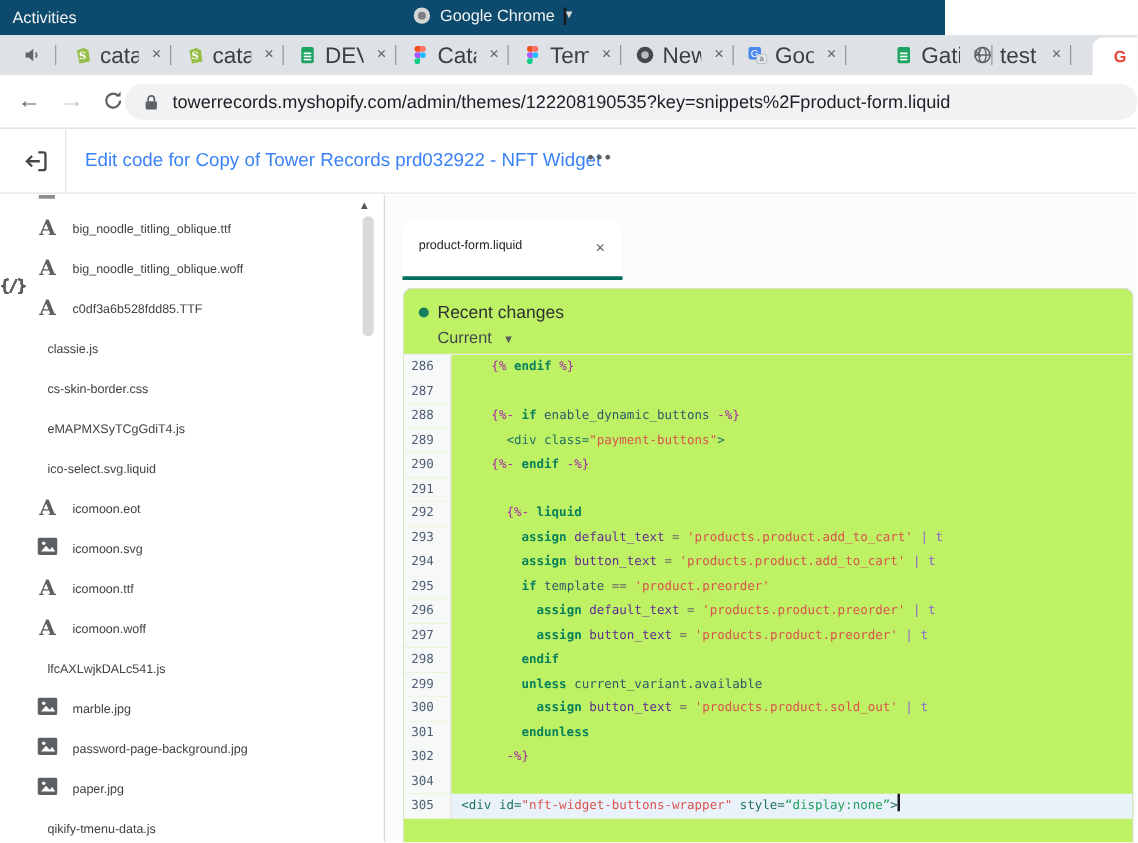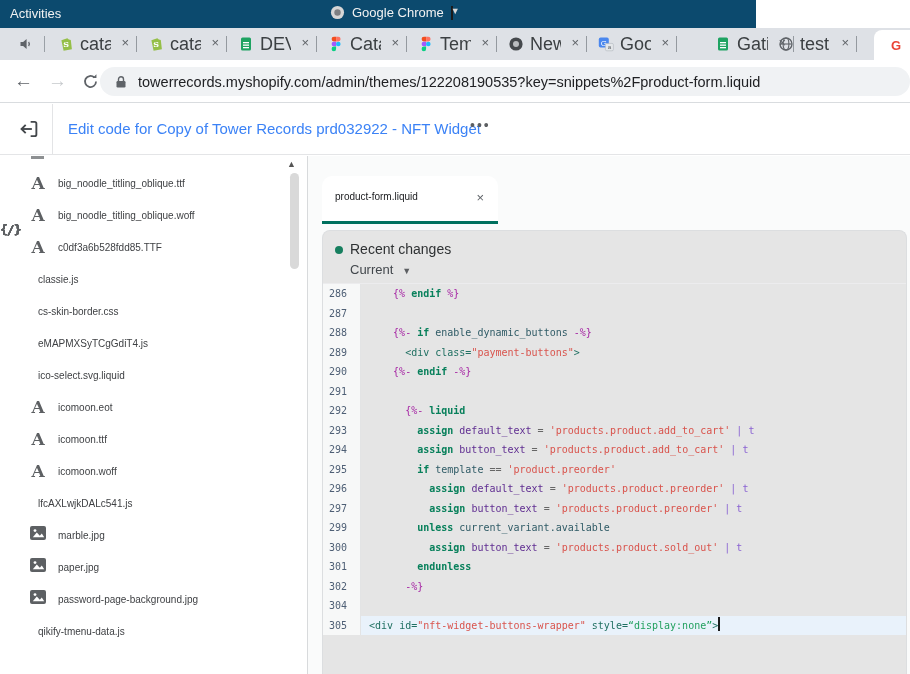--- a/index.html
+++ b/index.html
@@ -54,21 +54,21 @@
   .sb-up { position:absolute; left:287px; top:3px; font-size:9px; color:#555; }
   .sb-thumb { position:absolute; left:290px; top:17px; width:9px; height:96px; background:#d9d9d9; border-radius:5px; }
 
   
   .editor { position:absolute; left:308px; top:156px; width:602px; height:518px; background:#fafbfb; }
   .ed-tab { position:absolute; left:14px; top:20px; width:176px; height:48px; background:#fff; border-radius:10px 10px 0 0; cursor:pointer; }
   .ed-tab::after { content:""; position:absolute; left:0; right:0; bottom:0; height:3px; background:#00705e; }
   .ed-tab .et-label { position:absolute; left:13px; top:15px; font-size:10px; color:#202124; }
   .ed-tab .et-close { position:absolute; right:14px; top:14px; font-size:13px; color:#5f6368; }
 
-  .card { position:absolute; left:14px; top:74px; width:585px; height:444px; background:#e5e5e5; border:1px solid #dcdee0; border-bottom:none; border-radius:8px 8px 0 0; overflow:hidden; }
+  .card { position:absolute; left:14px; top:74px; width:585px; height:444px; background:#bef264; border:1px solid #dcdee0; border-bottom:none; border-radius:8px 8px 0 0; overflow:hidden; }
   .rc-header { position:relative; height:53px; border-bottom:1px solid #ececee; }
   .rc-dot { position:absolute; left:12px; top:15px; width:8px; height:8px; border-radius:50%; background:#177f5f; }
   .rc-label { position:absolute; left:27px; top:10px; font-size:14px; color:#2e3133; }
   .rc-version { position:absolute; left:27px; top:31px; font-size:13px; color:#42474c; cursor:pointer; }
   .rc-version .vcaret { font-size:9px; color:#5c5f62; margin-left:9px; }
 
   .code { position:absolute; left:0; right:0; top:53px; bottom:0; font-family:"DejaVu Sans Mono","Liberation Mono",monospace; font-size:10px; line-height:19.5px; cursor:text; }
   .crow { display:flex; height:19.5px; }
   .ln { flex:none; width:38px; background:#f7f8f8; border-right:1px solid #e3e4e5; color:#4e5f75; text-align:right; padding-right:13px; }
   .src { flex:1; padding-left:8px; white-space:pre; color:#333; }
@@ -273,54 +273,62 @@
         </div>
         <div class="file-row">
           <span class="f-ic code">{/}</span>
           <span class="f-name">ico-select.svg.liquid</span>
         </div>
         <div class="file-row">
           <span class="f-ic font">A</span>
           <span class="f-name">icomoon.eot</span>
         </div>
         <div class="file-row">
-          <span class="f-ic font">A</span>
-          <span class="f-name">icomoon.ttf</span>
-        </div>
-        <div class="file-row">
-          <span class="f-ic font">A</span>
-          <span class="f-name">icomoon.woff</span>
-        </div>
-        <div class="file-row">
-          <span class="f-ic code">{/}</span>
-          <span class="f-name">lfcAXLwjkDALc541.js</span>
-        </div>
-        <div class="file-row">
           <span class="f-ic image"><svg width="16" height="14" viewBox="0 0 16 14">
               <rect width="16" height="14" rx="2" fill="#5d6063"></rect>
               <circle cx="5" cy="4.6" r="1.4" fill="#fff"></circle>
               <path d="M2.8 11.2L6.8 6.6l3 3.1 2-2.1 2.4 3.6z" fill="#fff"></path>
             </svg></span>
-          <span class="f-name">marble.jpg</span>
+          <span class="f-name">icomoon.svg</span>
+        </div>
+        <div class="file-row">
+          <span class="f-ic font">A</span>
+          <span class="f-name">icomoon.ttf</span>
+        </div>
+        <div class="file-row">
+          <span class="f-ic font">A</span>
+          <span class="f-name">icomoon.woff</span>
+        </div>
+        <div class="file-row">
+          <span class="f-ic code">{/}</span>
+          <span class="f-name">lfcAXLwjkDALc541.js</span>
         </div>
         <div class="file-row">
           <span class="f-ic image"><svg width="16" height="14" viewBox="0 0 16 14">
               <rect width="16" height="14" rx="2" fill="#5d6063"></rect>
               <circle cx="5" cy="4.6" r="1.4" fill="#fff"></circle>
               <path d="M2.8 11.2L6.8 6.6l3 3.1 2-2.1 2.4 3.6z" fill="#fff"></path>
             </svg></span>
-          <span class="f-name">paper.jpg</span>
+          <span class="f-name">marble.jpg</span>
         </div>
         <div class="file-row">
           <span class="f-ic image"><svg width="16" height="14" viewBox="0 0 16 14">
               <rect width="16" height="14" rx="2" fill="#5d6063"></rect>
               <circle cx="5" cy="4.6" r="1.4" fill="#fff"></circle>
               <path d="M2.8 11.2L6.8 6.6l3 3.1 2-2.1 2.4 3.6z" fill="#fff"></path>
             </svg></span>
           <span class="f-name">password-page-background.jpg</span>
+        </div>
+        <div class="file-row">
+          <span class="f-ic image"><svg width="16" height="14" viewBox="0 0 16 14">
+              <rect width="16" height="14" rx="2" fill="#5d6063"></rect>
+              <circle cx="5" cy="4.6" r="1.4" fill="#fff"></circle>
+              <path d="M2.8 11.2L6.8 6.6l3 3.1 2-2.1 2.4 3.6z" fill="#fff"></path>
+            </svg></span>
+          <span class="f-name">paper.jpg</span>
         </div>
         <div class="file-row">
           <span class="f-ic code">{/}</span>
           <span class="f-name">qikify-tmenu-data.js</span>
         </div>
       </div>
     <span class="sb-up">▲</span>
     <span class="sb-thumb"></span>
   </div>
 
@@ -378,20 +386,24 @@
           </div>
           <div class="crow">
             <span class="ln">296</span>
             <span class="src"><span class="tok-pln">          </span><span class="tok-kw">assign</span><span class="tok-pln"> </span><span class="tok-var">default_text</span><span class="tok-pln"> </span><span class="tok-op">=</span><span class="tok-pln"> </span><span class="tok-str">'products.product.preorder'</span><span class="tok-pln"> </span><span class="tok-fil">|</span><span class="tok-pln"> </span><span class="tok-fil">t</span></span>
           </div>
           <div class="crow">
             <span class="ln">297</span>
             <span class="src"><span class="tok-pln">          </span><span class="tok-kw">assign</span><span class="tok-pln"> </span><span class="tok-var">button_text</span><span class="tok-pln"> </span><span class="tok-op">=</span><span class="tok-pln"> </span><span class="tok-str">'products.product.preorder'</span><span class="tok-pln"> </span><span class="tok-fil">|</span><span class="tok-pln"> </span><span class="tok-fil">t</span></span>
           </div>
           <div class="crow">
+            <span class="ln">298</span>
+            <span class="src"><span class="tok-pln">        </span><span class="tok-kw">endif</span></span>
+          </div>
+          <div class="crow">
             <span class="ln">299</span>
             <span class="src"><span class="tok-pln">        </span><span class="tok-kw">unless</span><span class="tok-pln"> </span><span class="tok-id">current_variant.available</span></span>
           </div>
           <div class="crow">
             <span class="ln">300</span>
             <span class="src"><span class="tok-pln">          </span><span class="tok-kw">assign</span><span class="tok-pln"> </span><span class="tok-var">button_text</span><span class="tok-pln"> </span><span class="tok-op">=</span><span class="tok-pln"> </span><span class="tok-str">'products.product.sold_out'</span><span class="tok-pln"> </span><span class="tok-fil">|</span><span class="tok-pln"> </span><span class="tok-fil">t</span></span>
           </div>
           <div class="crow">
             <span class="ln">301</span>
             <span class="src"><span class="tok-pln">        </span><span class="tok-kw">endunless</span></span>

